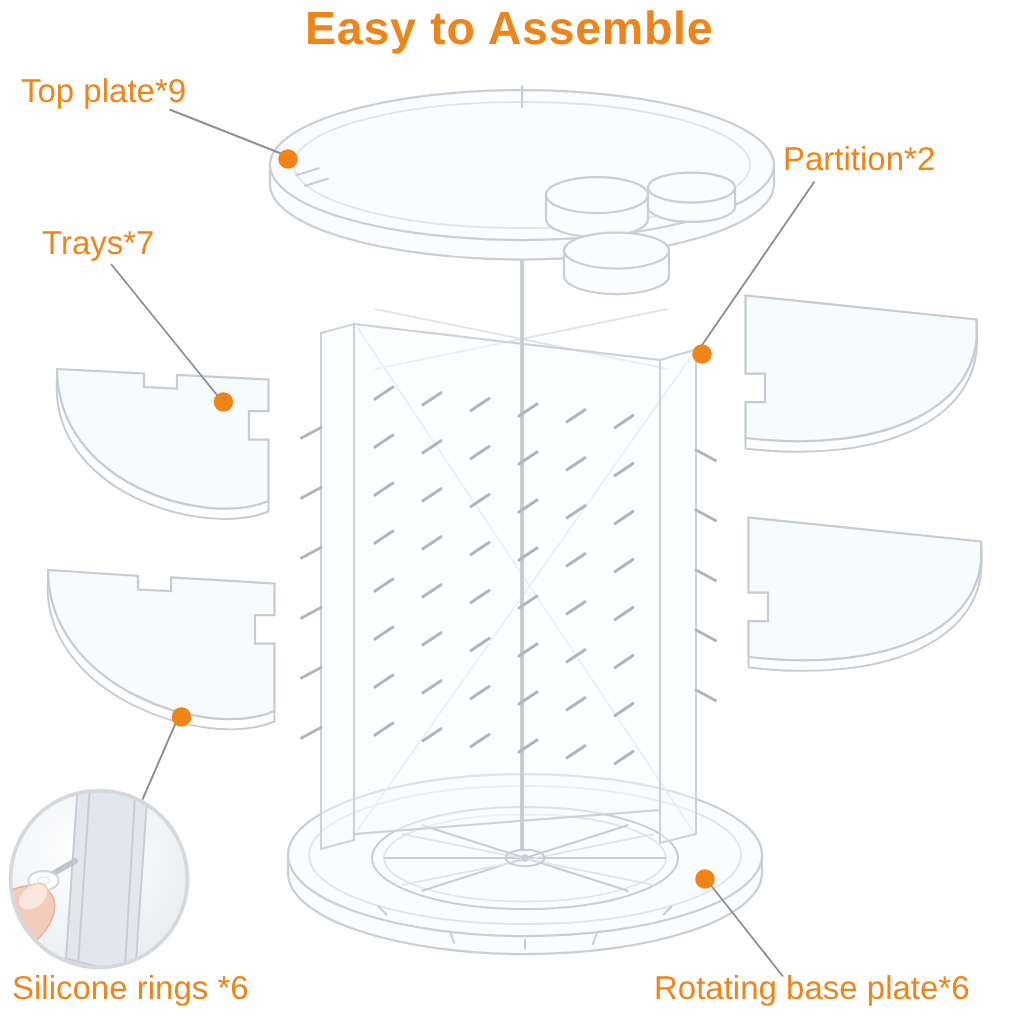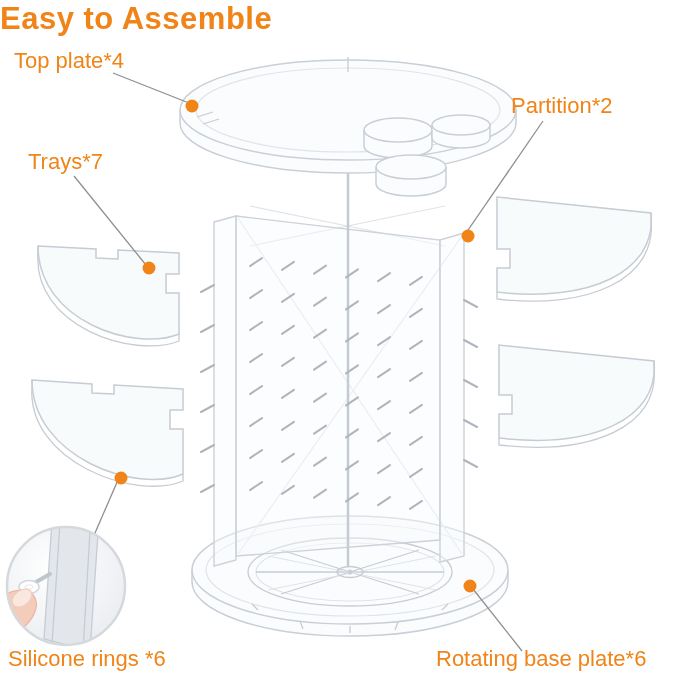--- a/index.html
+++ b/index.html
@@ -2,21 +2,21 @@
 <html style="--accent: #F08418; --leader: #8f8f8f; --sketch: #c9cfd6;"><head>
 <meta charset="utf-8">
 <style>
   :root { --accent:#F08418; --leader:#8f8f8f; --sketch:#c9cfd6; }
   html,body { margin:0; padding:0; background:#ffffff; }
   .stage {
     position:relative; width:679px; height:679px; overflow:hidden;
     background:#ffffff; font-family:"Liberation Sans", sans-serif;
   }
   .title {
-    position:absolute; top:1px; left:0; width:100%; text-align:left;
+    position:absolute; top:1px; left:0; width:100%; text-align:center;
     font-size:31px; font-weight:700; color:var(--accent); letter-spacing:.5px;
   }
   .lbl {
     position:absolute; font-size:22px; font-weight:500;
     color:var(--accent); white-space:nowrap;
   }
   svg.illus { position:absolute; left:0; top:0; }
   .skf   { fill:#fbfcfd; stroke:var(--sketch); stroke-width:1.5; }
   .sk2   { fill:none; stroke:#c6ccd3; stroke-width:1.3; }
   .faint { fill:none; stroke:#e0e4e9; stroke-width:1.2; }
@@ -196,19 +196,19 @@
       <line class="leader" x1="522" y1="651" x2="473" y2="589"></line>
       <circle class="dot" cx="192" cy="106" r="6.5"></circle>
       <circle class="dot" cx="149" cy="268" r="6.5"></circle>
       <circle class="dot" cx="468" cy="236" r="6.5"></circle>
       <circle class="dot" cx="121" cy="478" r="6.5"></circle>
       <circle class="dot" cx="470" cy="586" r="6.5"></circle>
     </g>
   </svg>
 
   <div class="title">Easy to Assemble</div>
-  <div class="lbl" style="left:14px;  top:48px;">Top plate*4</div>
+  <div class="lbl" style="left:14px;  top:48px;">Top plate*9</div>
   <div class="lbl" style="left:28px;  top:149px;">Trays*7</div>
-  <div class="lbl" style="left:511px; top:93px;">Partition*2</div>
+  <div class="lbl" style="left:522px; top:93px;">Partition*2</div>
   <div class="lbl" style="left:8px;   top:646px;">Silicone rings *6</div>
   <div class="lbl" style="left:436px; top:646px;">Rotating base plate*6</div>
 
 </div>
 
 </body></html>

